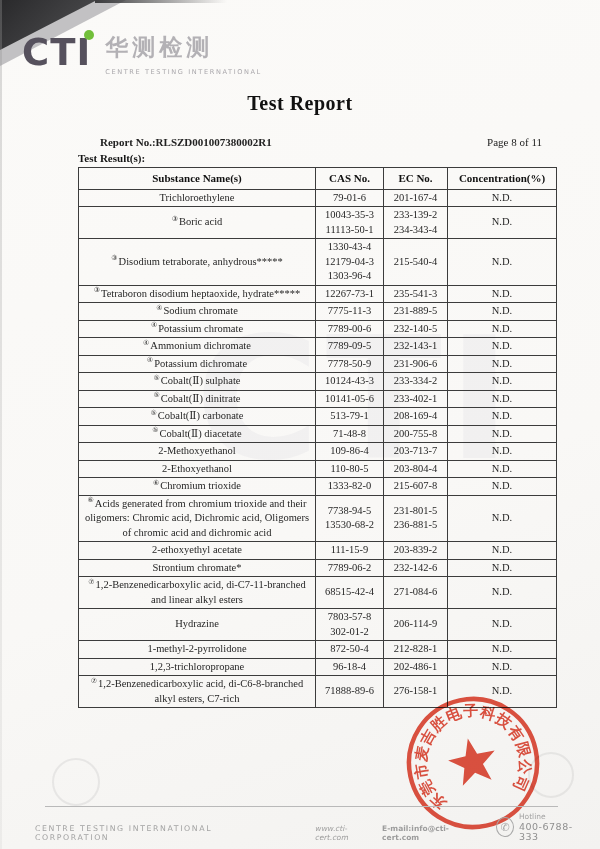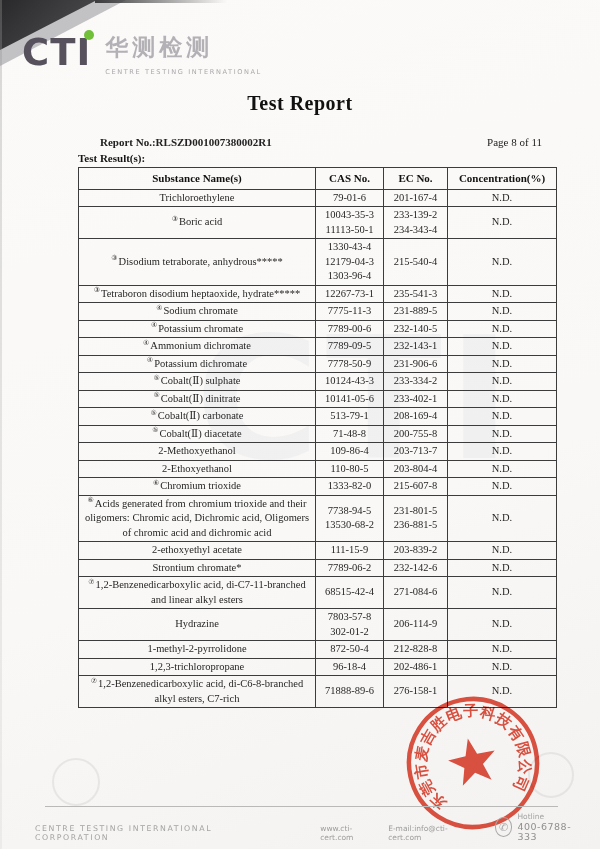--- a/index.html
+++ b/index.html
@@ -62,22 +62,22 @@
   .stamp { position:absolute; left:398px; top:683px; width:150px; height:160px;
     transform:rotate(-12deg); opacity:.88; mix-blend-mode:multiply; pointer-events:none; }
   .stamp text { font-family:"DejaVu Sans",sans-serif; font-weight:bold; }
 
   
   .footer-line { position:absolute; left:45px; top:806px; width:513px; height:1px;
     background:#b9b9b9; }
   .footer { position:absolute; left:0; top:812px; width:100%; padding:0 18px 0 35px;
     display:flex; align-items:flex-end; font-family:"DejaVu Sans",sans-serif; color:#a3a3a3; }
   .footer-company { font-size:7.8px; letter-spacing:1.6px; }
-  .footer-web { font-size:7.5px; margin-left:58px; color:#9c9c9c; }
-  .footer-mail { font-size:7.5px; margin-left:10px; color:#9c9c9c; }
+  .footer-web { font-size:7.5px; margin-left:58px; color:#9c9c9c;font-style:italic; }
+  .footer-mail { font-size:7.5px; margin-left:10px; color:#9c9c9c;font-weight:bold; }
   .hotline-wrap { display:flex; align-items:center; margin-left:24px; }
   .phone-icon { width:20px; height:20px; border:1.6px solid #a8a8a8; border-radius:50%;
     display:flex; align-items:center; justify-content:center; font-size:11px; color:#a8a8a8; }
   .hotline-text { margin-left:5px; line-height:10px; }
   .hotline-label { font-size:7.5px; }
   .hotline-number { font-size:9.5px; letter-spacing:.5px; color:#8f8f8f; }
 </style>
 </head>
 <body>
 
@@ -235,21 +235,21 @@
         </tr>
         <tr>
           <td class="c-sub">Hydrazine</td>
           <td class="c-cas">7803-57-8<br>302-01-2</td>
           <td class="c-ec">206-114-9</td>
           <td class="c-conc">N.D.</td>
         </tr>
         <tr>
           <td class="c-sub">1-methyl-2-pyrrolidone</td>
           <td class="c-cas">872-50-4</td>
-          <td class="c-ec">212-828-8</td>
+          <td class="c-ec">212-828-1</td>
           <td class="c-conc">N.D.</td>
         </tr>
         <tr>
           <td class="c-sub">1,2,3-trichloropropane</td>
           <td class="c-cas">96-18-4</td>
           <td class="c-ec">202-486-1</td>
           <td class="c-conc">N.D.</td>
         </tr>
         <tr>
           <td class="c-sub"><sup>⑦</sup>1,2-Benzenedicarboxylic acid, di-C6-8-branched alkyl esters, C7-rich</td>

